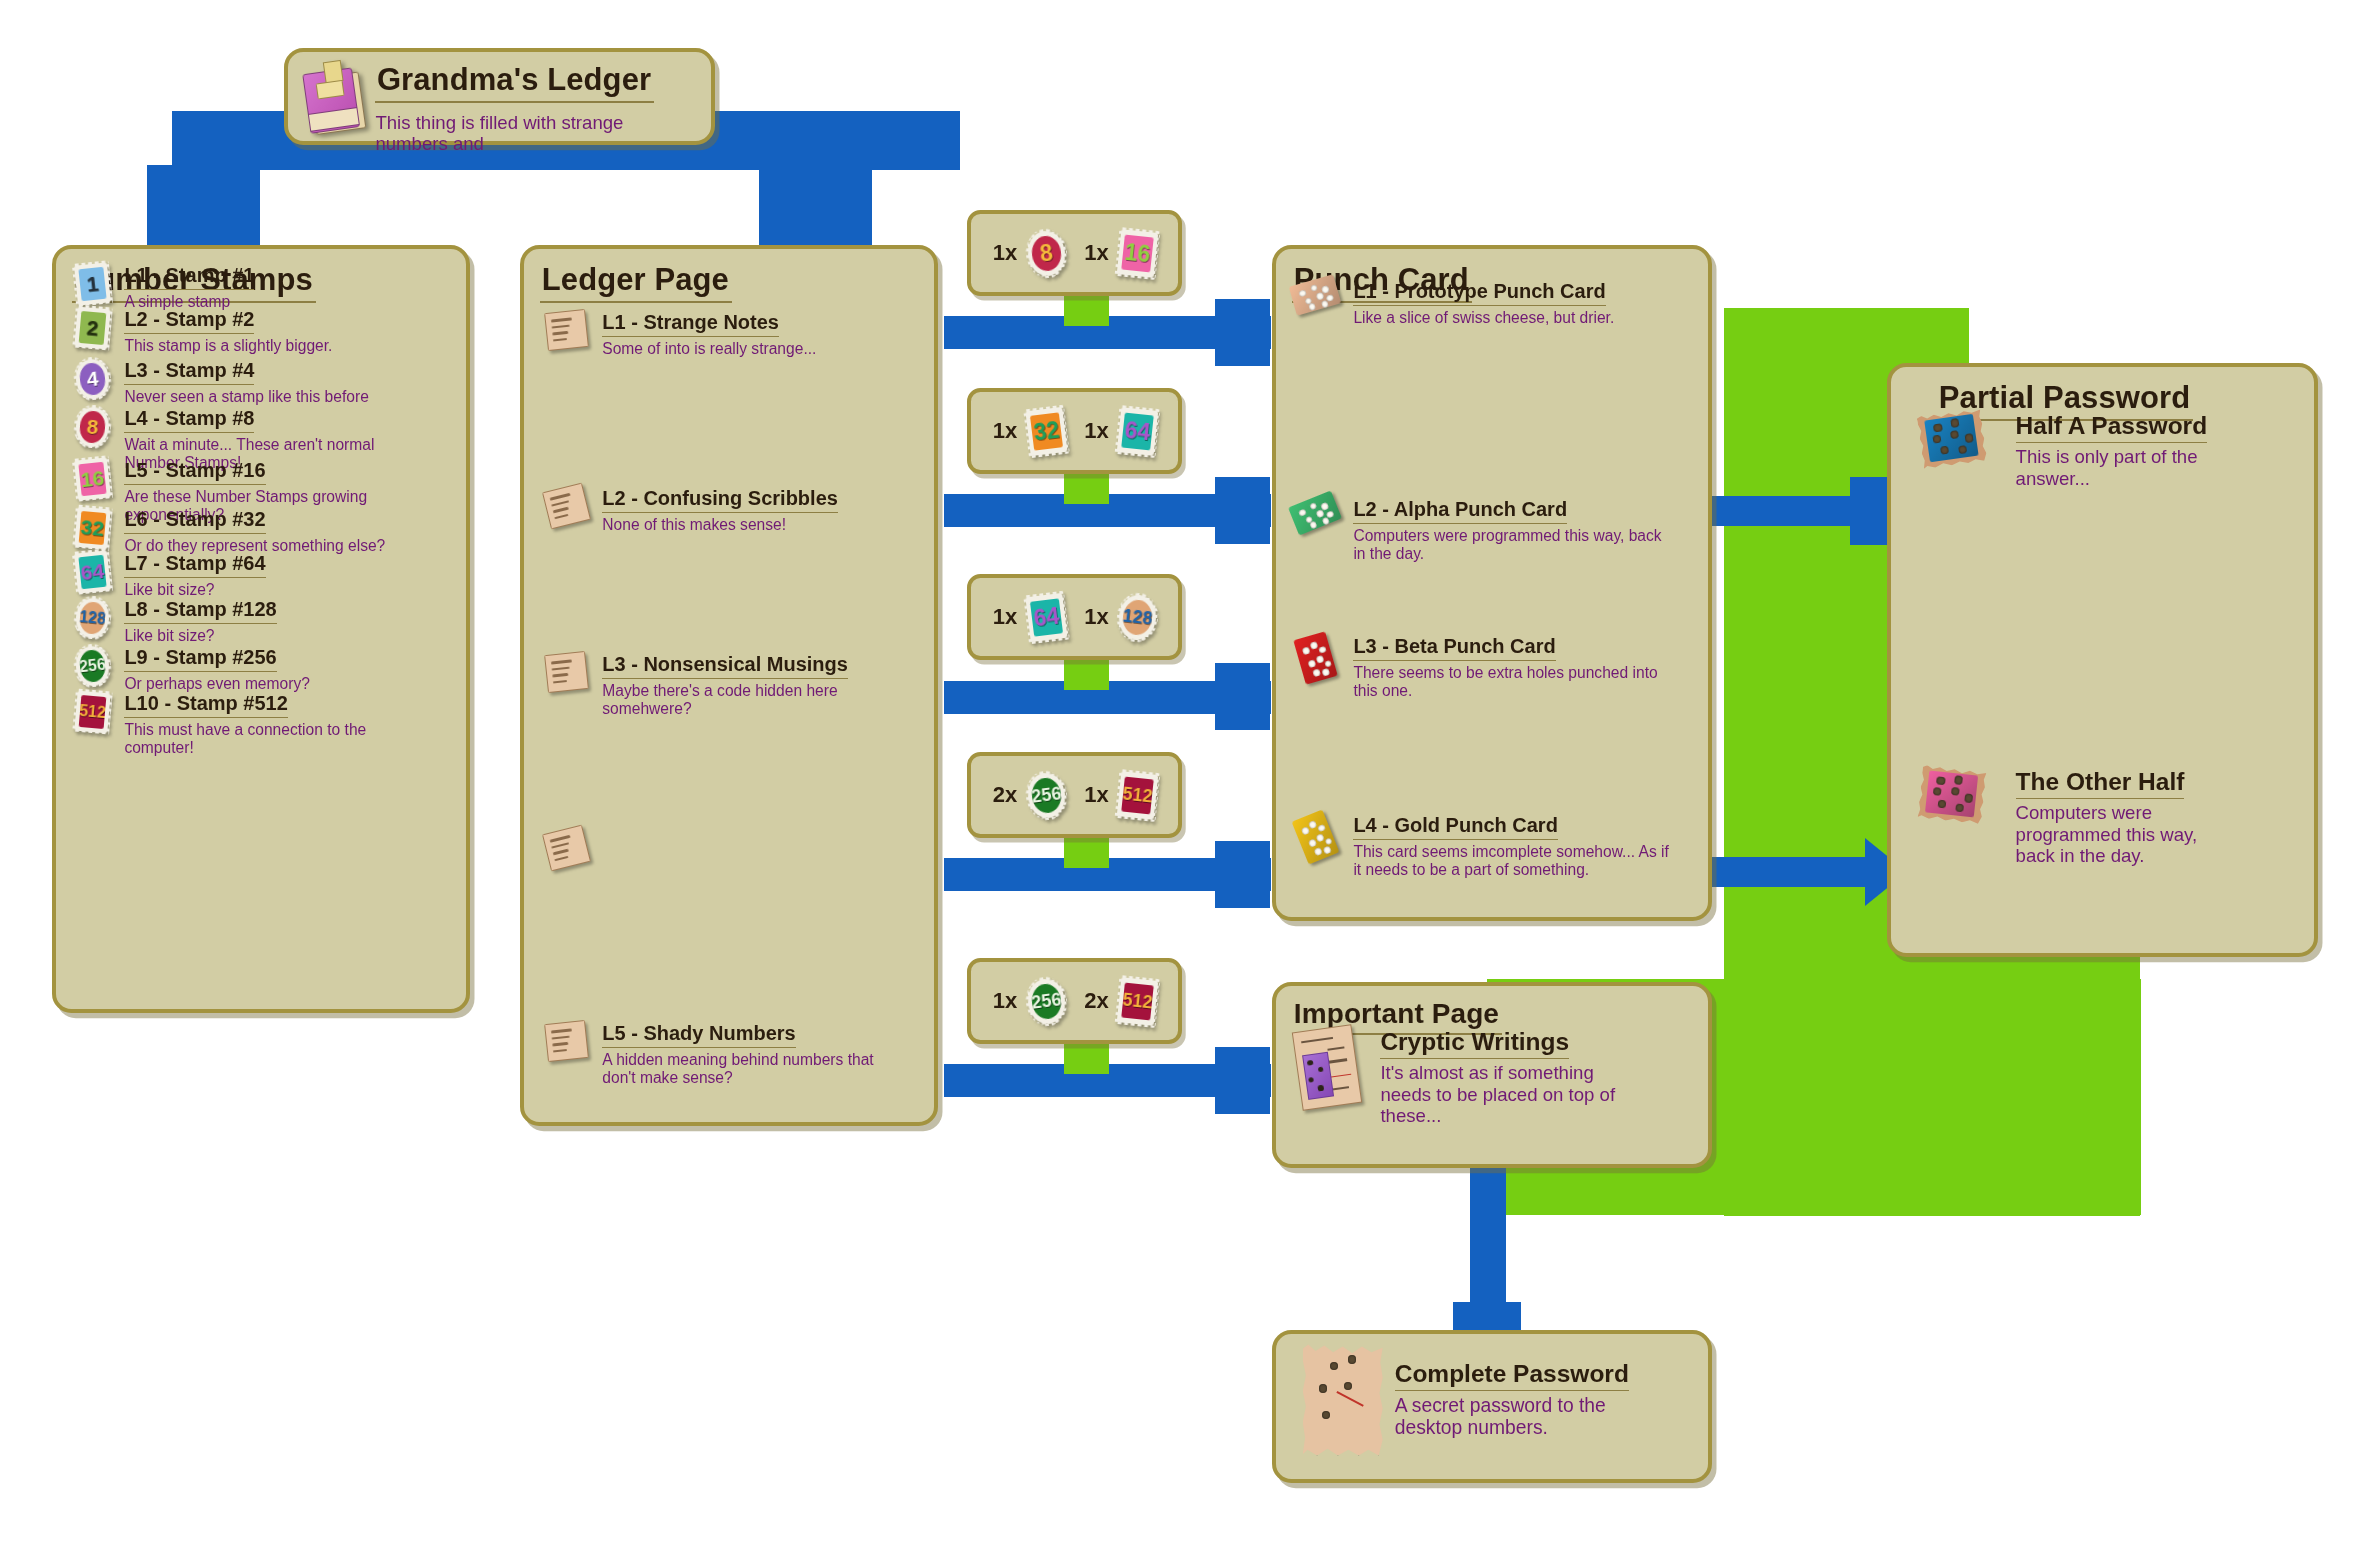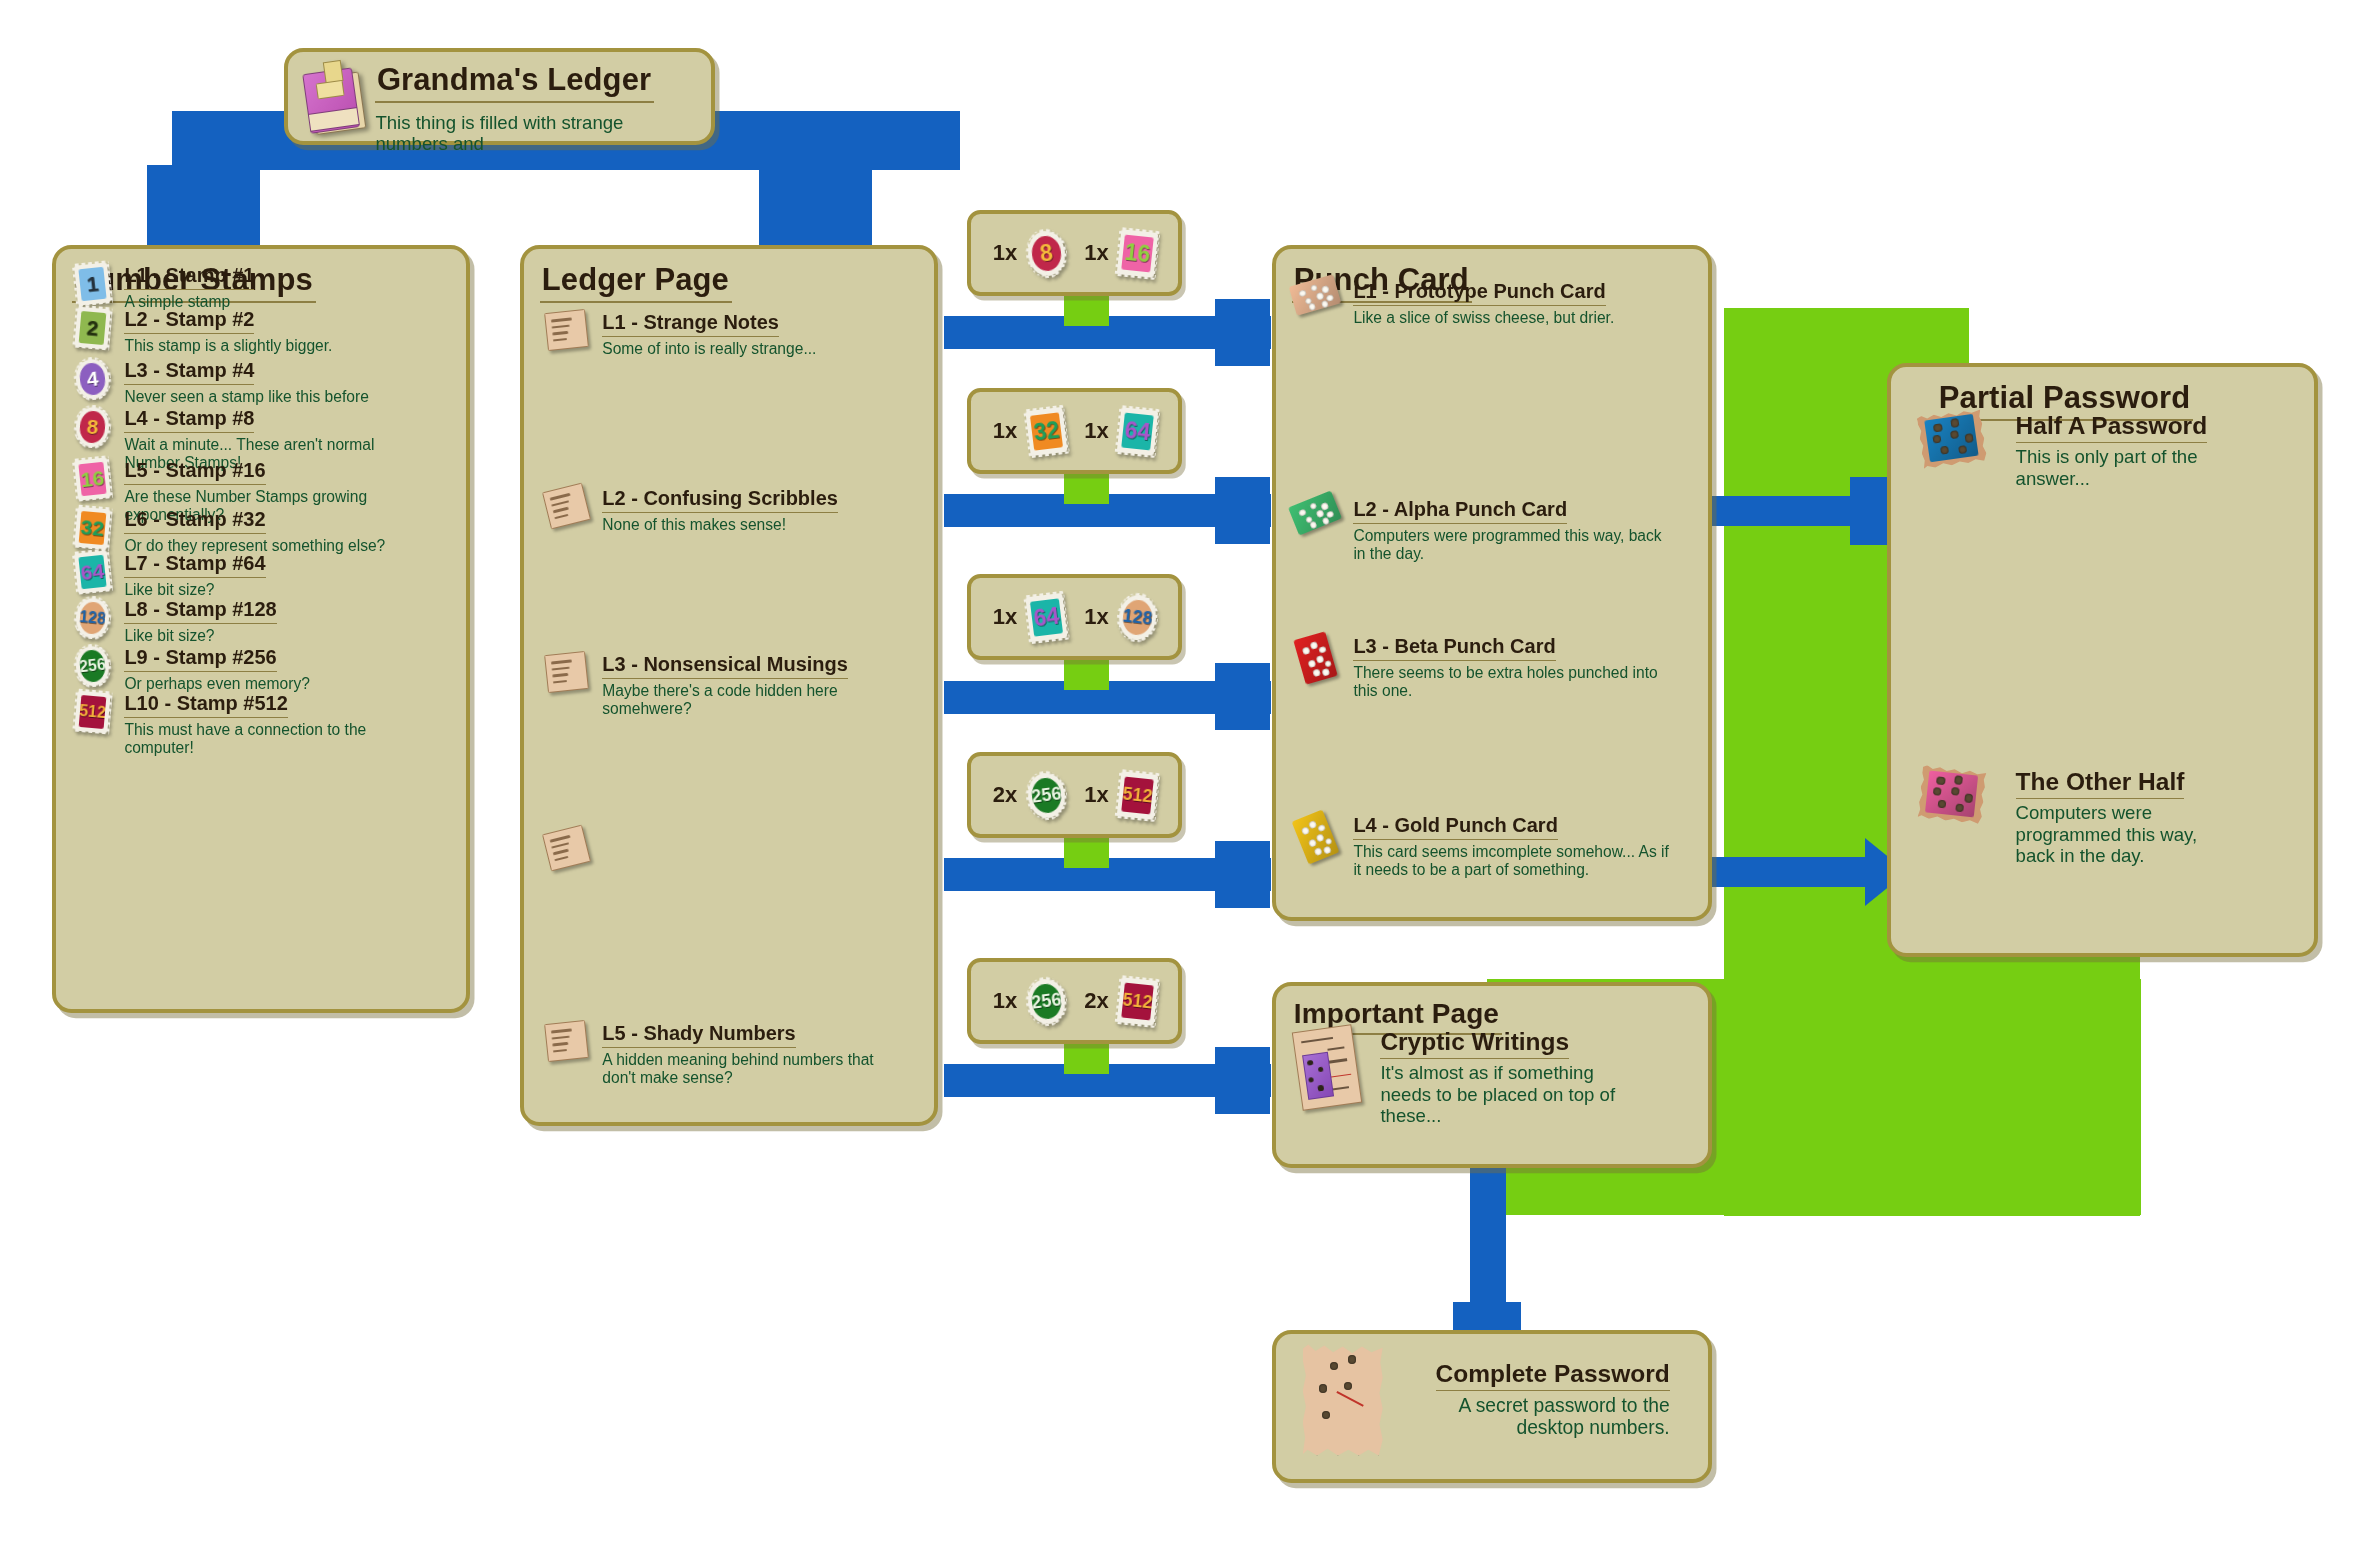--- a/index.html
+++ b/index.html
@@ -22,21 +22,21 @@
         border-bottom:2.2px solid #8d7f44;display:inline-block;
         padding:0 3px 3px 1.5px;margin:0 0 4.5px 0;letter-spacing:0.1px;}
   .panel-title.small{font-size:28px;}
 
   .row{position:absolute;display:flex;align-items:flex-start;}
   .row .thumb{flex:0 0 auto;}
   .row .txt{margin-left:9px;}
   .it-name{font-size:20px;font-weight:bold;color:#2b1d0e;
            border-bottom:1.5px solid #8d7f44;display:inline-block;padding-bottom:1.5px;}
   .it-name.big{font-size:24.5px;}
-  .it-desc{font-size:15.6px;color:#14532d;line-height:1.16;margin-top:3.7px;max-width:319px;}
+  .it-desc{font-size:15.6px;color:#701a75;line-height:1.16;margin-top:3.7px;max-width:319px;}
   .it-desc.w2{max-width:223px;}
   .it-desc.w3{max-width:297px;}
 
   
   .stamp{position:relative;display:inline-block;box-sizing:border-box;
      background:#f3f0e6;border-radius:3px;
      filter:drop-shadow(2.2px 3px 1.5px rgba(0,0,0,.3));}
   .stamp .inner{position:absolute;left:11%;top:11%;width:78%;height:78%;
      border-radius:2.2px;display:flex;align-items:center;justify-content:center;
      font-weight:bold;color:#fff;text-shadow:0.7px 0.7px 0 rgba(0,0,0,.45);
@@ -317,21 +317,21 @@
   <div class="panel" style="left:1272px;top:982px;width:440px;height:186px;padding:12px 16.3px;">
     <div class="panel-title small">Important Page</div>
     <div id="important-list">
         <div class="row" style="left: 10.4px; top: 42px; width: 401px;">
           <span class="thumb" style="width: 82px; display: inline-block; text-align: center;"><span style="position: relative; display: inline-block; width: 58px; height: 77px; background: rgb(232, 201, 168); border: 1.5px solid rgb(160, 123, 85); transform: rotate(-8deg); filter: drop-shadow(rgba(0, 0, 0, 0.3) 2.2px 3px 1.5px);"><span style="position:absolute;left:10%;top:30%;width:42%;height:56%;background:linear-gradient(135deg,#a86fd4,#8548b5);border:0.7px solid #6b3a95;"></span><span style="position:absolute;left:18%;top:38%;width:5.2px;height:5.2px;border-radius:50%;background:#2c2418;"></span><span style="position:absolute;left:34%;top:48%;width:5.2px;height:5.2px;border-radius:50%;background:#2c2418;"></span><span style="position:absolute;left:16%;top:60%;width:5.2px;height:5.2px;border-radius:50%;background:#2c2418;"></span><span style="position:absolute;left:30%;top:72%;width:5.2px;height:5.2px;border-radius:50%;background:#2c2418;"></span><span style="position:absolute;left:55%;top:62%;width:34%;height:1.5px;background:#c0342a;"></span><span style="position:absolute;left:12%;top:12%;width:56%;height:2.2px;background:#6b5540;"></span><span style="position:absolute;left:55%;top:26%;width:30%;height:2.2px;background:#6b5540;"></span><span style="position:absolute;left:55%;top:42%;width:32%;height:2.2px;background:#6b5540;"></span><span style="position:absolute;left:55%;top:78%;width:28%;height:2.2px;background:#6b5540;"></span></span></span>
           <div class="txt" style="margin-left: 12px;"><div class="it-name big">Cryptic Writings</div><div class="it-desc" style="font-size: 18.6px; max-width: 245px;">It's almost as if something needs to be placed on top of these...</div></div>
         </div>
       </div>
   </div>
 
-  <div class="panel" style="left:1272px;top:1330px;width:440px;height:153px;padding:10.4px 16.3px;text-align:right;">
+  <div class="panel" style="left:1272px;top:1330px;width:440px;height:153px;padding:10.4px 16.3px;">
     <div style="display:flex;align-items:center;">
       <div class="halfcard" style="width:80px;height:111px;background:#e6c3a2;margin:0 12px 0 10.4px;">
         <s style="left:34%;top:16%;"></s>
           <s style="left:57%;top:10%;"></s>
         <s style="left:20%;top:36%;"></s>
           <s style="left:52%;top:34%;"></s>
         <s style="left:24%;top:60%;"></s>
         <div style="position:absolute;left:40%;top:48%;width:38%;height:2.2px;background:#c0342a;transform:rotate(28deg);"></div>
       </div>
       <div>

